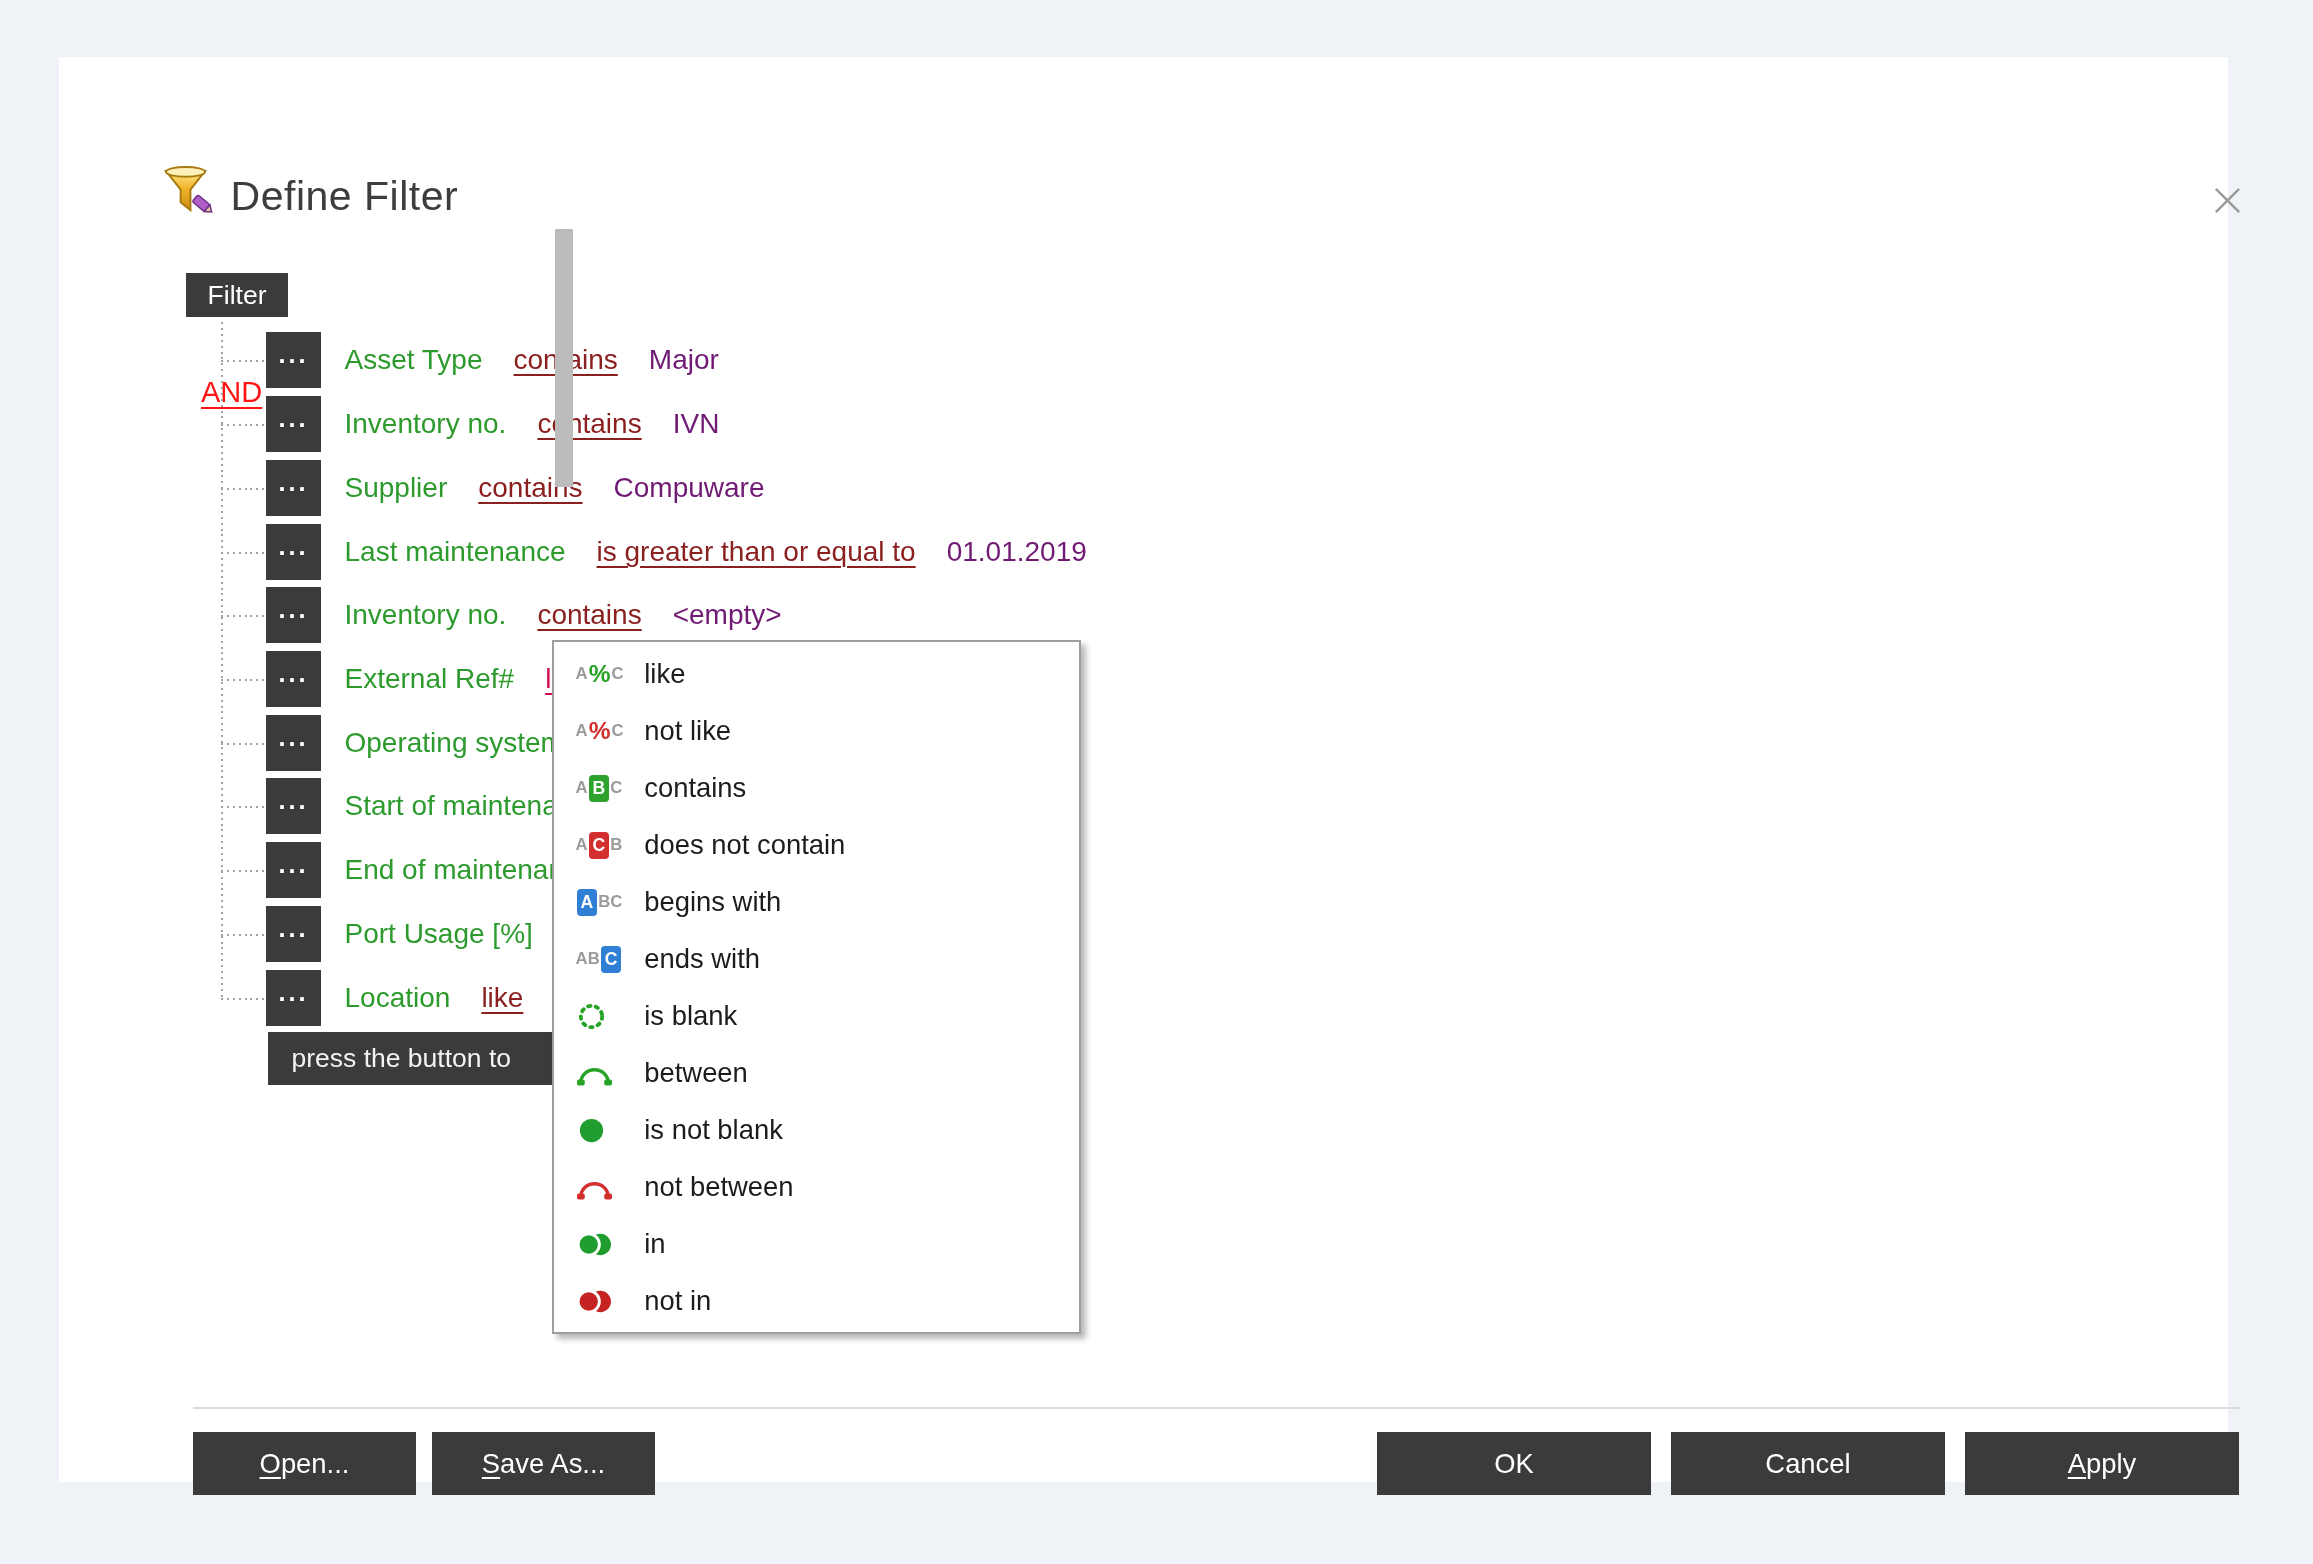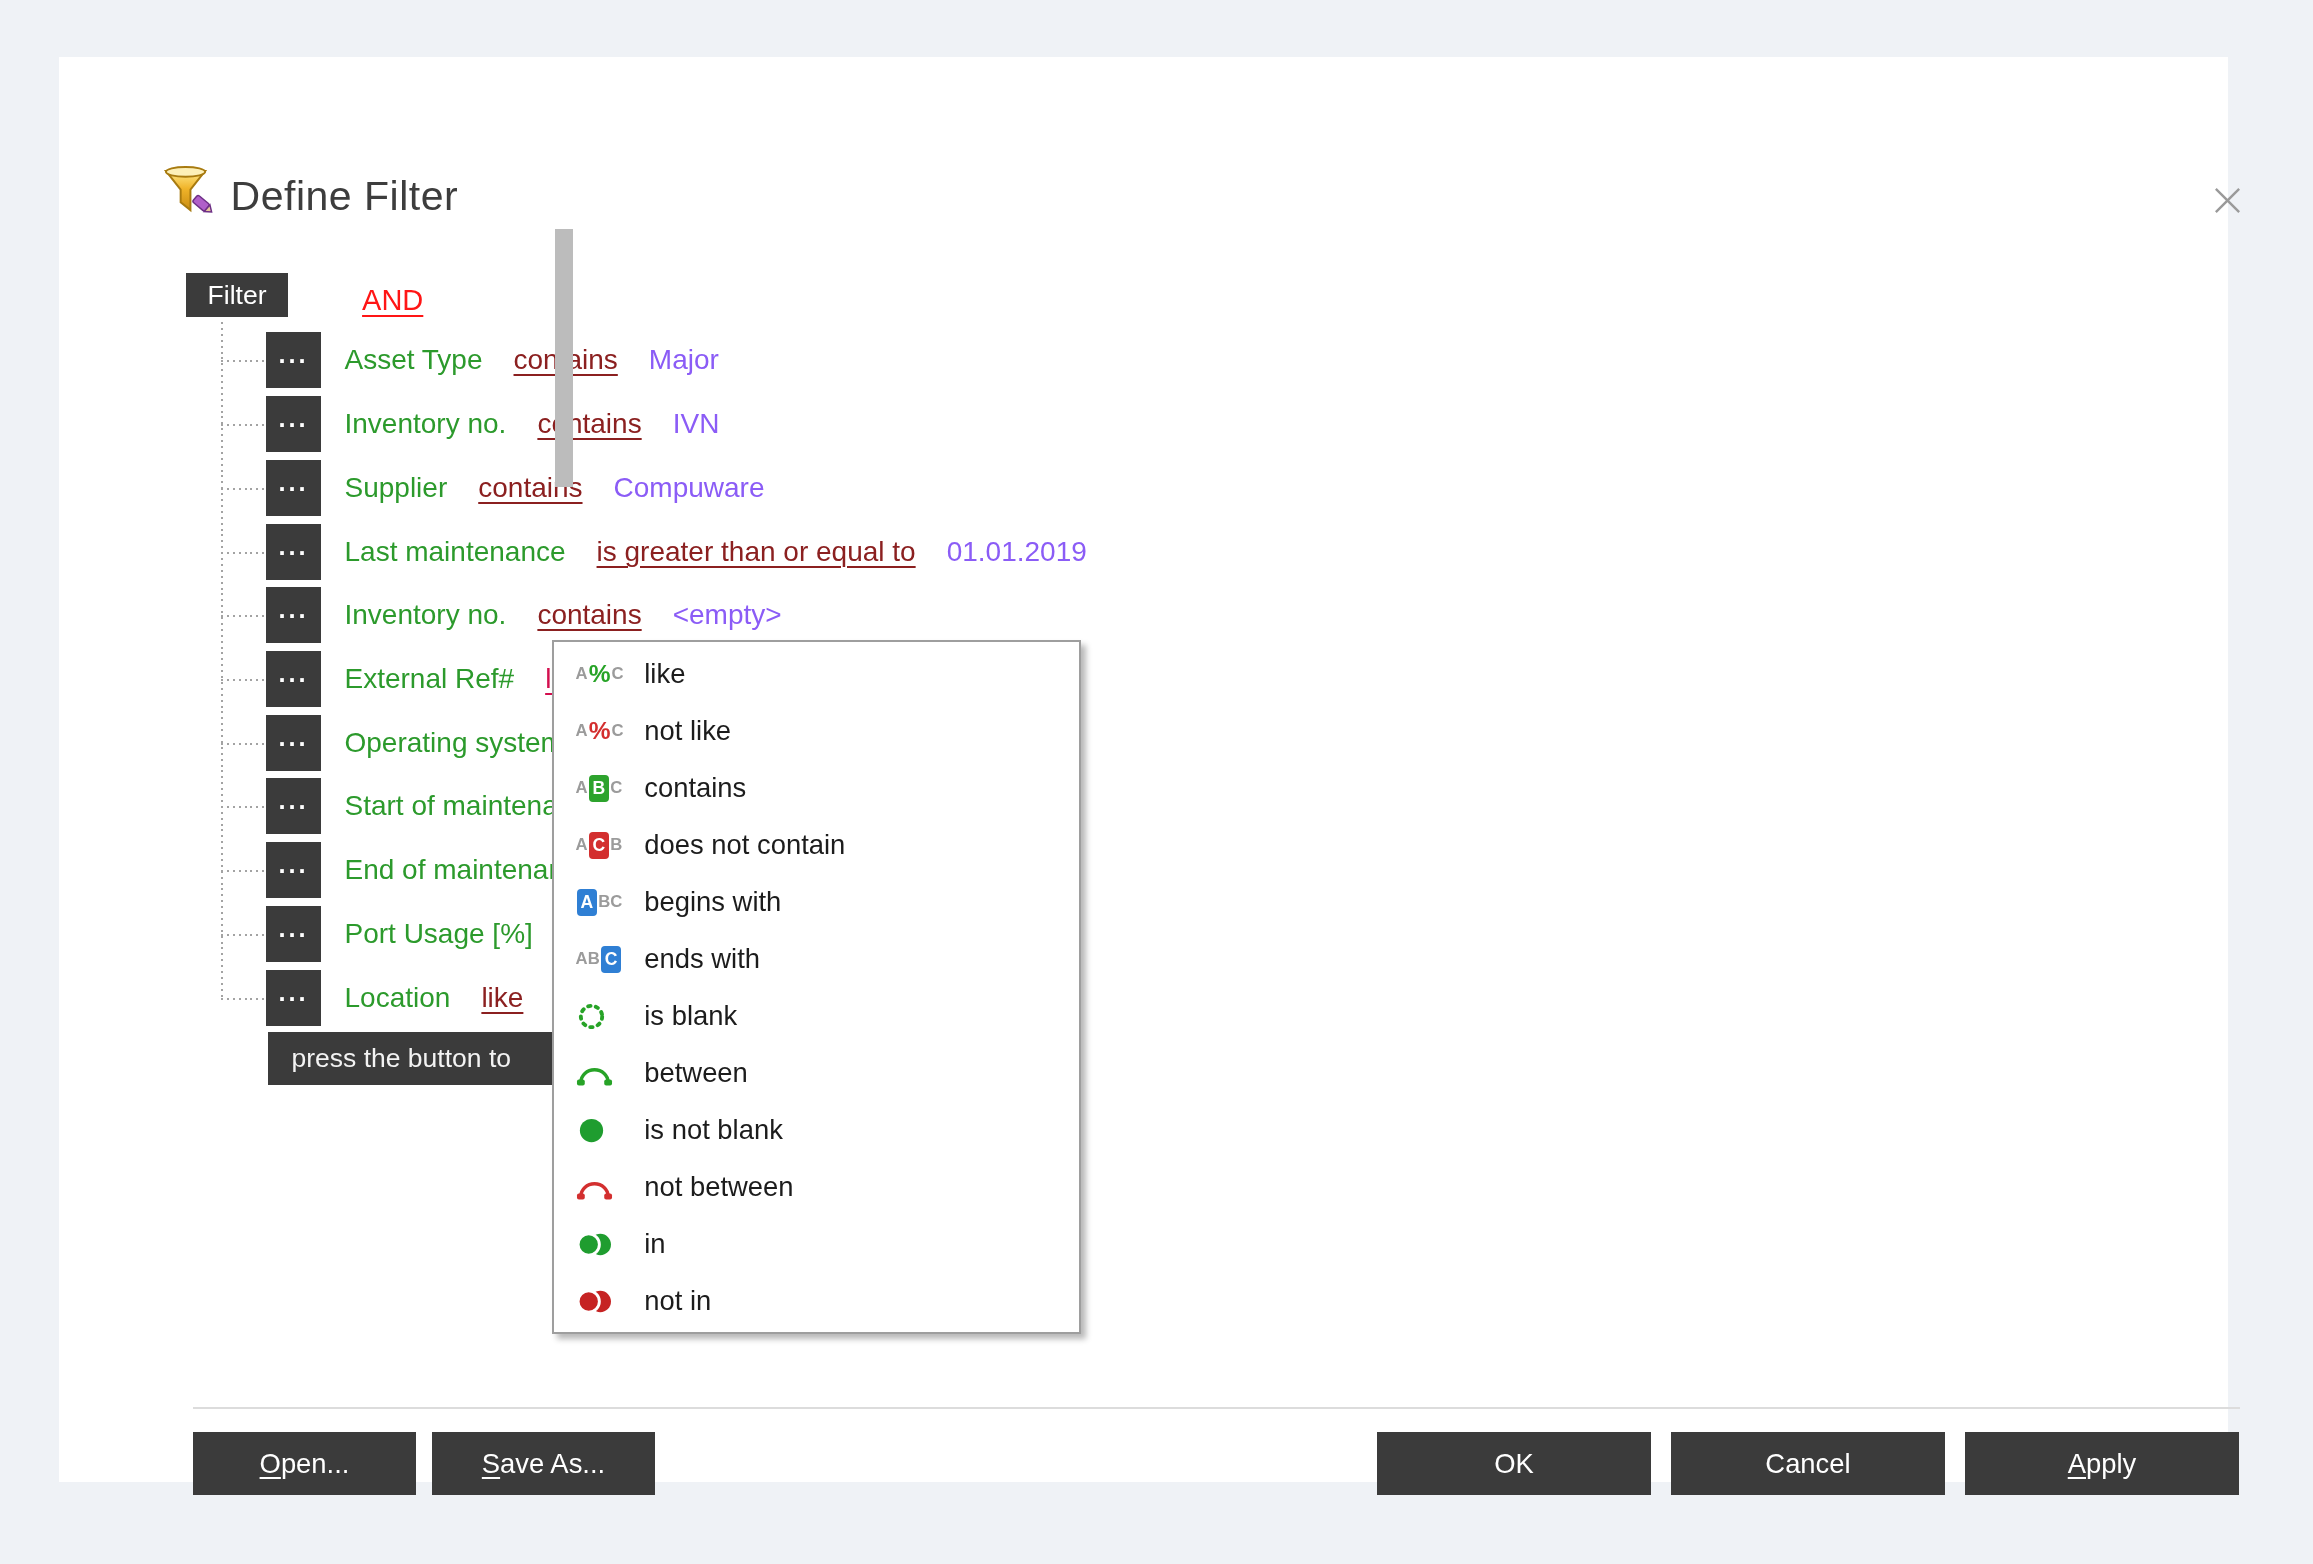--- a/index.html
+++ b/index.html
@@ -12,40 +12,40 @@
   .dialog{
     position:absolute;left:59px;top:57px;width:2169px;height:1425px;
     background:#ffffff;
   }
   
   .titlebar{position:absolute;left:103px;top:108px;display:flex;align-items:flex-end;gap:17.6px;}
   .title{font-size:41px;color:#3d3d3d;font-weight:400;letter-spacing:0.5px;}
   .close-btn{position:absolute;left:2145px;top:120px;width:47px;height:47px;
     display:flex;align-items:center;justify-content:center;cursor:pointer;}
   
-  .root-node{position:absolute;left:127px;top:216px;display:flex;align-items:flex-end;gap:59px;}
+  .root-node{position:absolute;left:127px;top:216px;display:flex;align-items:flex-start;gap:59px;flex-direction:column;}
   .root-label{background:#3b3b3b;color:#fff;font-size:26.5px;padding:8.8px 21.6px;line-height:1;}
   .and-op{color:#ff1515;font-size:29px;text-decoration:underline;
     text-decoration-thickness:2px;text-underline-offset:4.9px;cursor:pointer;margin-left:15px;}
   
   .vline{position:absolute;left:162px;top:265px;width:2px;height:676px;
     background-image:repeating-linear-gradient(to bottom,#a3a3a3 0 2px,transparent 2px 5.9px);}
   .frow{position:absolute;left:207px;height:56px;display:flex;align-items:center;}
   .frow .stub{position:absolute;left:-45px;top:50%;width:45px;height:2px;
     background-image:repeating-linear-gradient(to right,#a3a3a3 0 2px,transparent 2px 5.9px);}
   .dots-btn{width:55px;height:56px;background:#3b3b3b;color:#fff;flex:0 0 auto;
     display:flex;align-items:center;justify-content:center;cursor:pointer;}
   .dots-btn span{font-size:25.5px;letter-spacing:2.9px;transform:translateY(-5.9px);font-weight:700;}
   .frow .cond{display:flex;align-items:baseline;gap:31px;margin-left:23.5px;font-size:28px;white-space:nowrap;}
   .fld{color:#2c9a2c;text-decoration-thickness:2px;
     text-underline-offset:4.9px;cursor:pointer;}
   .op{color:#8b2020;text-decoration:underline;text-decoration-thickness:2px;
     text-underline-offset:4.9px;cursor:pointer;}
   .op.hl{color:#d30f4e;}
-  .val{color:#8b5cf6;cursor:pointer;text-align:right;}
+  .val{color:#701a75;cursor:pointer;text-align:right;}
   
   .add-hint{position:absolute;left:209px;top:975px;width:323px;height:53px;background:#3b3b3b;
     color:#f3f3f3;font-size:26.5px;display:flex;align-items:center;padding-left:23.5px;
     box-sizing:border-box;white-space:nowrap;overflow:hidden;z-index:5;}
   
   .menu{position:absolute;left:493px;top:583px;width:529px;height:694px;background:#fff;
     border:2px solid #9e9e9e;box-sizing:border-box;z-index:10;
     box-shadow:4.9px 4.9px 5.9px rgba(0,0,0,.28);padding-top:3.9px;}
   .mitem{height:57px;display:flex;align-items:center;cursor:pointer;}
   .mitem .ic{width:55px;margin-left:21.6px;flex:0 0 auto;display:flex;align-items:center;justify-content:flex-start;}

